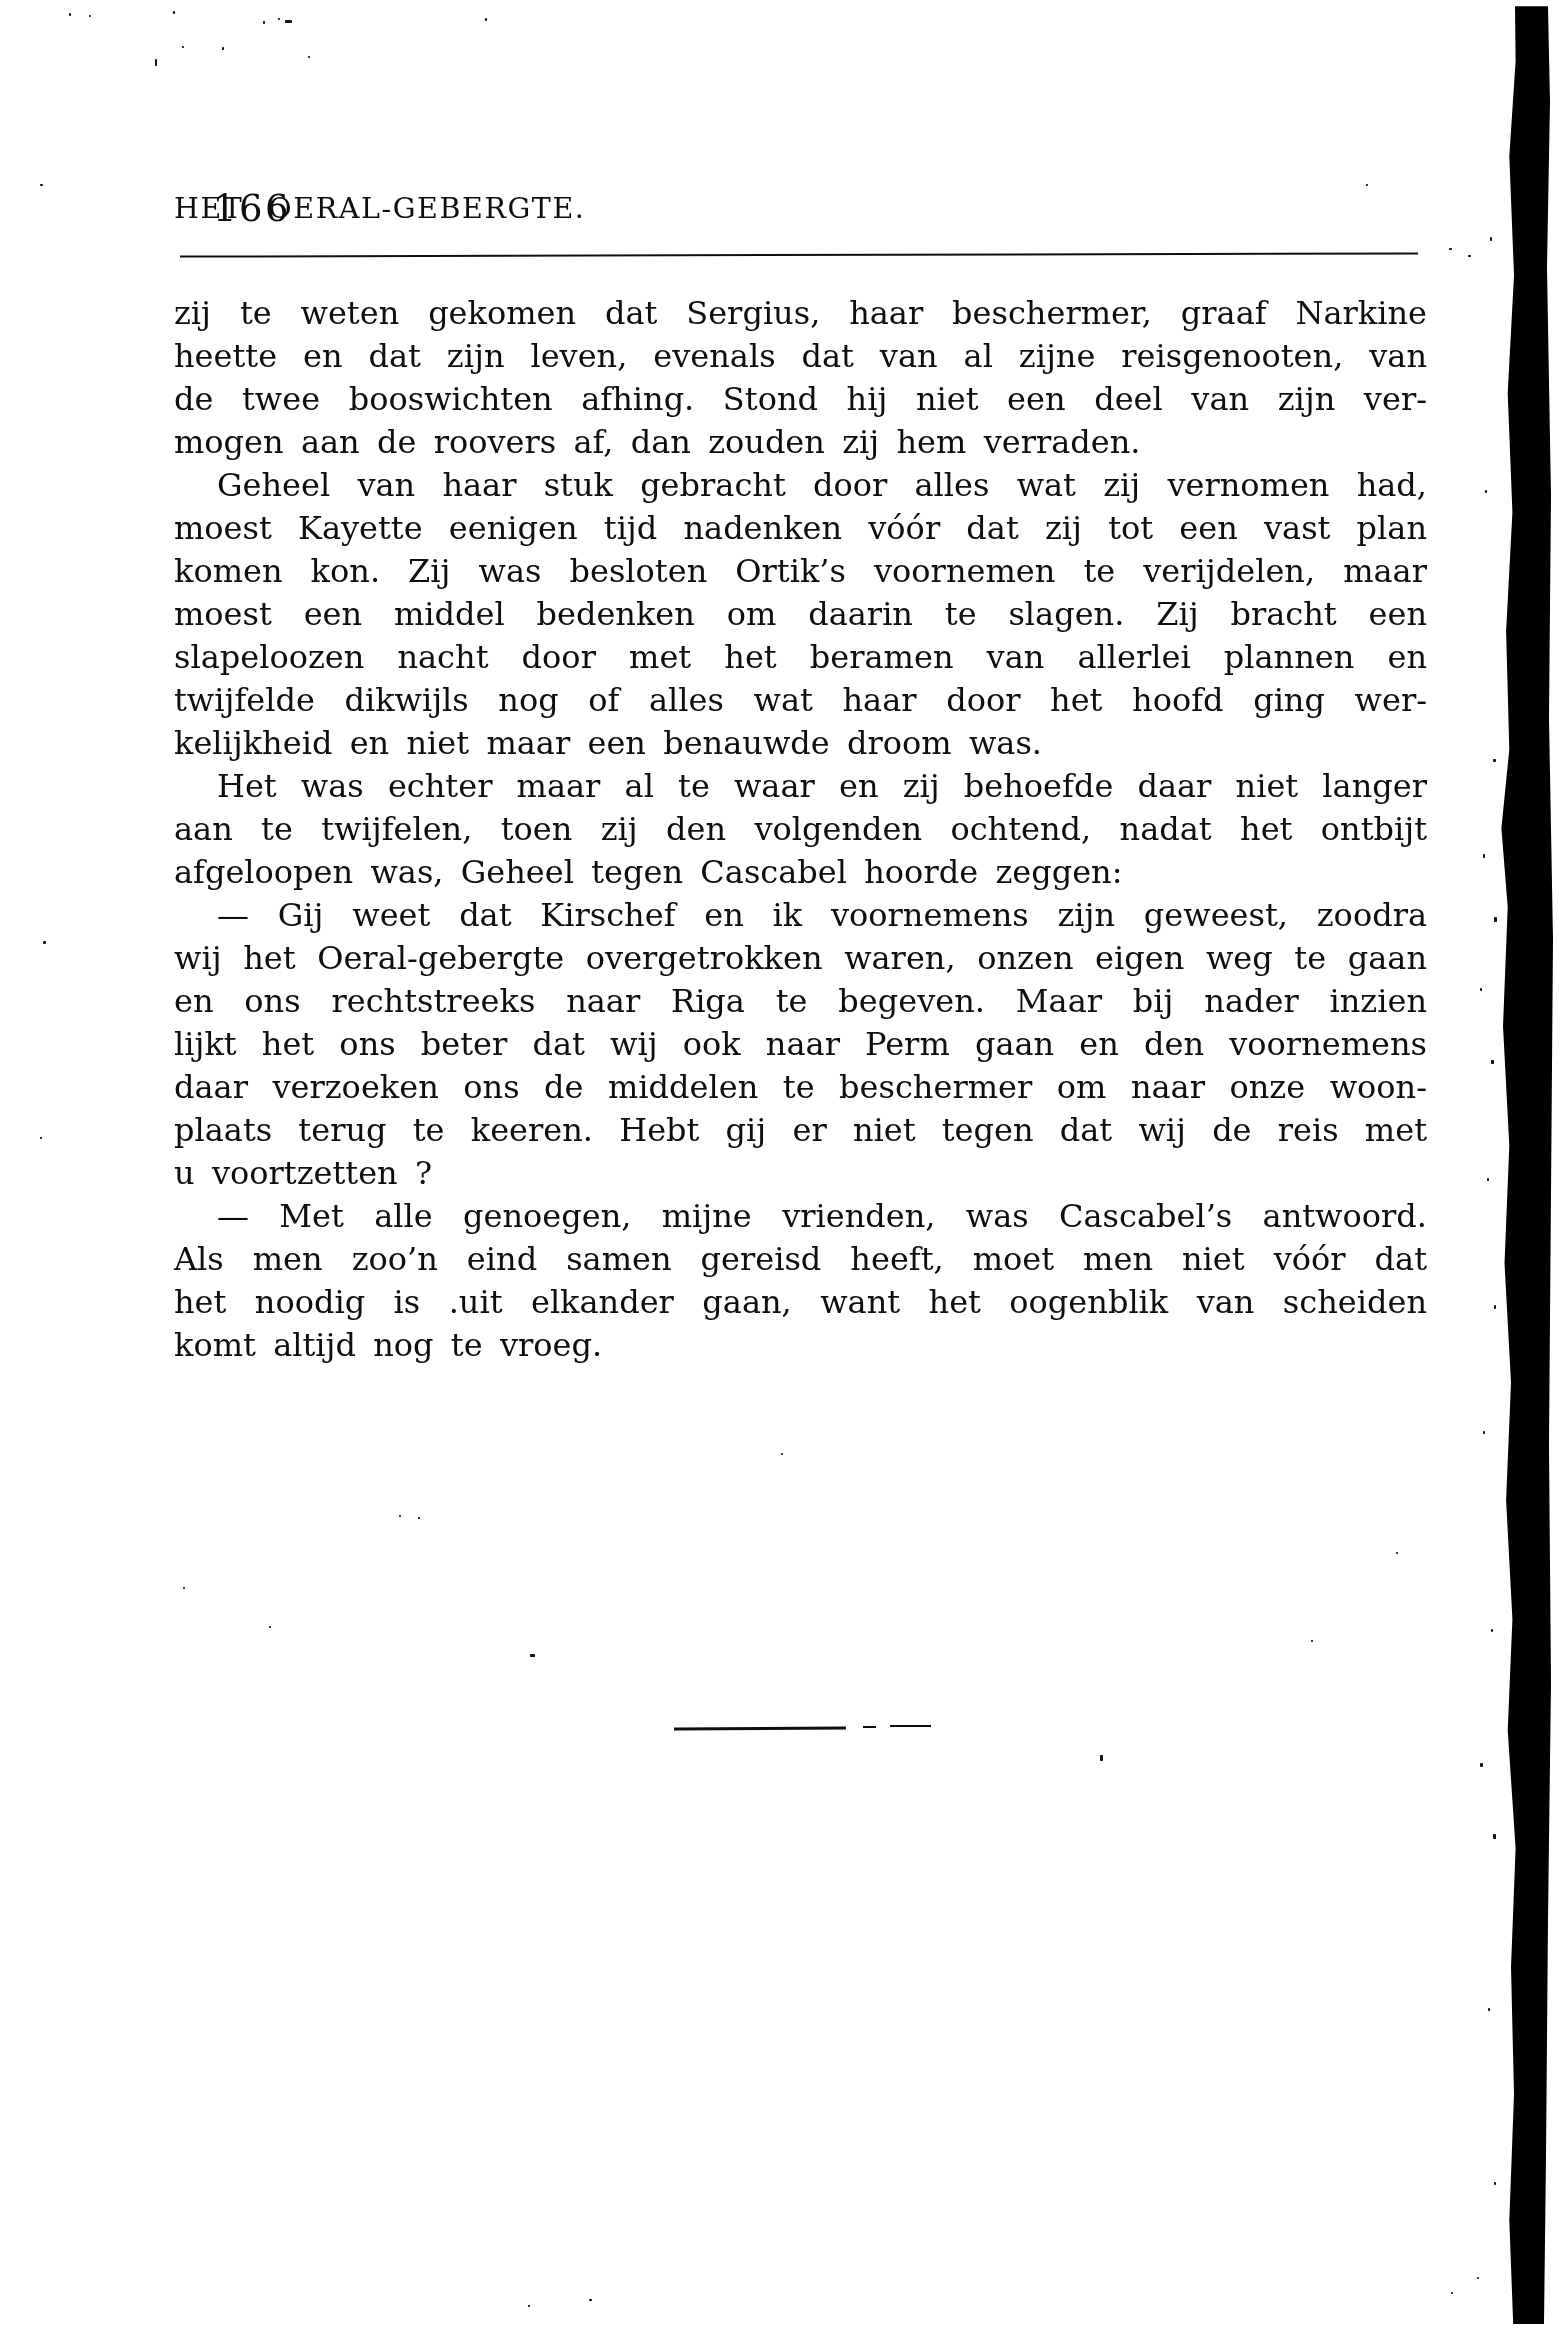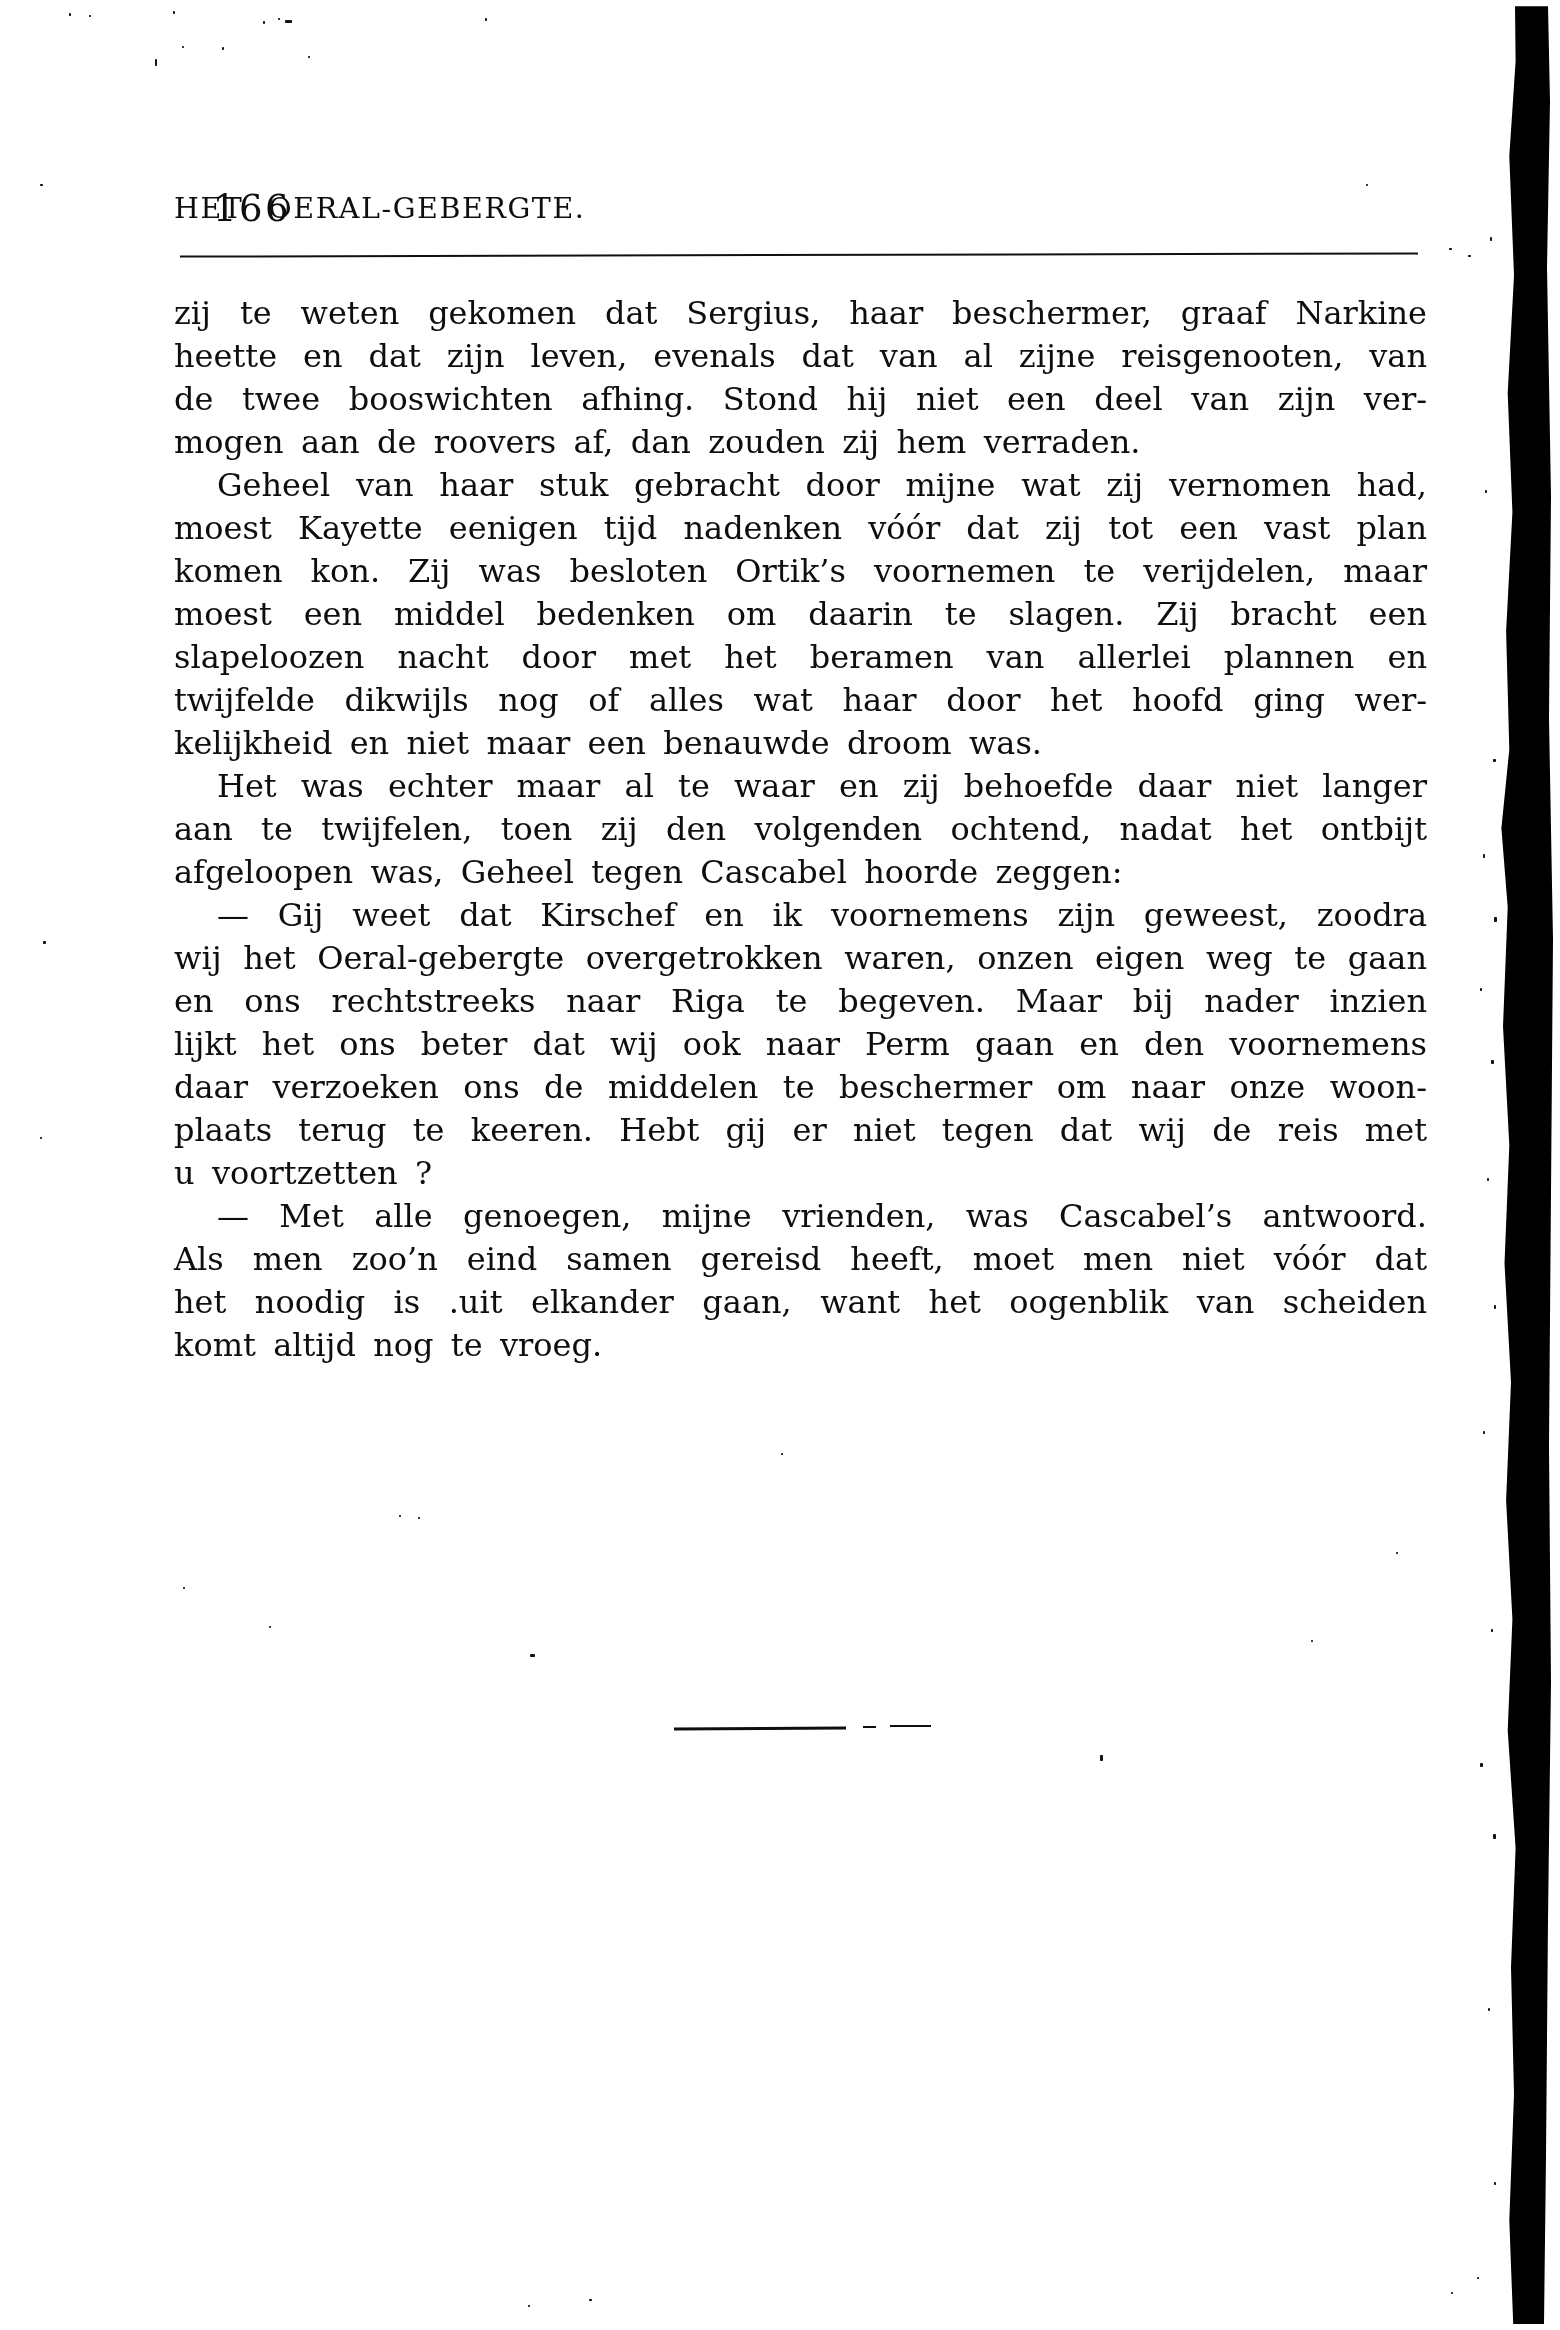--- a/index.html
+++ b/index.html
@@ -113,21 +113,21 @@
   <div class="head-rule"></div>
 
   <main class="body-text" id="body-text">
       <div>
         <div class="line">zij te weten gekomen dat Sergius, haar beschermer, graaf Narkine</div>
         <div class="line">heette en dat zijn leven, evenals dat van al zijne reisgenooten, van</div>
         <div class="line">de twee booswichten afhing. Stond hij niet een deel van zijn ver-</div>
         <div class="line lastline">mogen aan de roovers af, dan zouden zij hem verraden.</div>
       </div>
       <div>
-        <div class="line indent">Geheel van haar stuk gebracht door mijne wat zij vernomen had,</div>
+        <div class="line indent">Geheel van haar stuk gebracht door alles wat zij vernomen had,</div>
         <div class="line">moest Kayette eenigen tijd nadenken vóór dat zij tot een vast plan</div>
         <div class="line">komen kon. Zij was besloten Ortik’s voornemen te verijdelen, maar</div>
         <div class="line">moest een middel bedenken om daarin te slagen. Zij bracht een</div>
         <div class="line">slapeloozen nacht door met het beramen van allerlei plannen en</div>
         <div class="line">twijfelde dikwijls nog of alles wat haar door het hoofd ging wer-</div>
         <div class="line lastline">kelijkheid en niet maar een benauwde droom was.</div>
       </div>
       <div>
         <div class="line indent">Het was echter maar al te waar en zij behoefde daar niet langer</div>
         <div class="line">aan te twijfelen, toen zij den volgenden ochtend, nadat het ontbijt</div>

